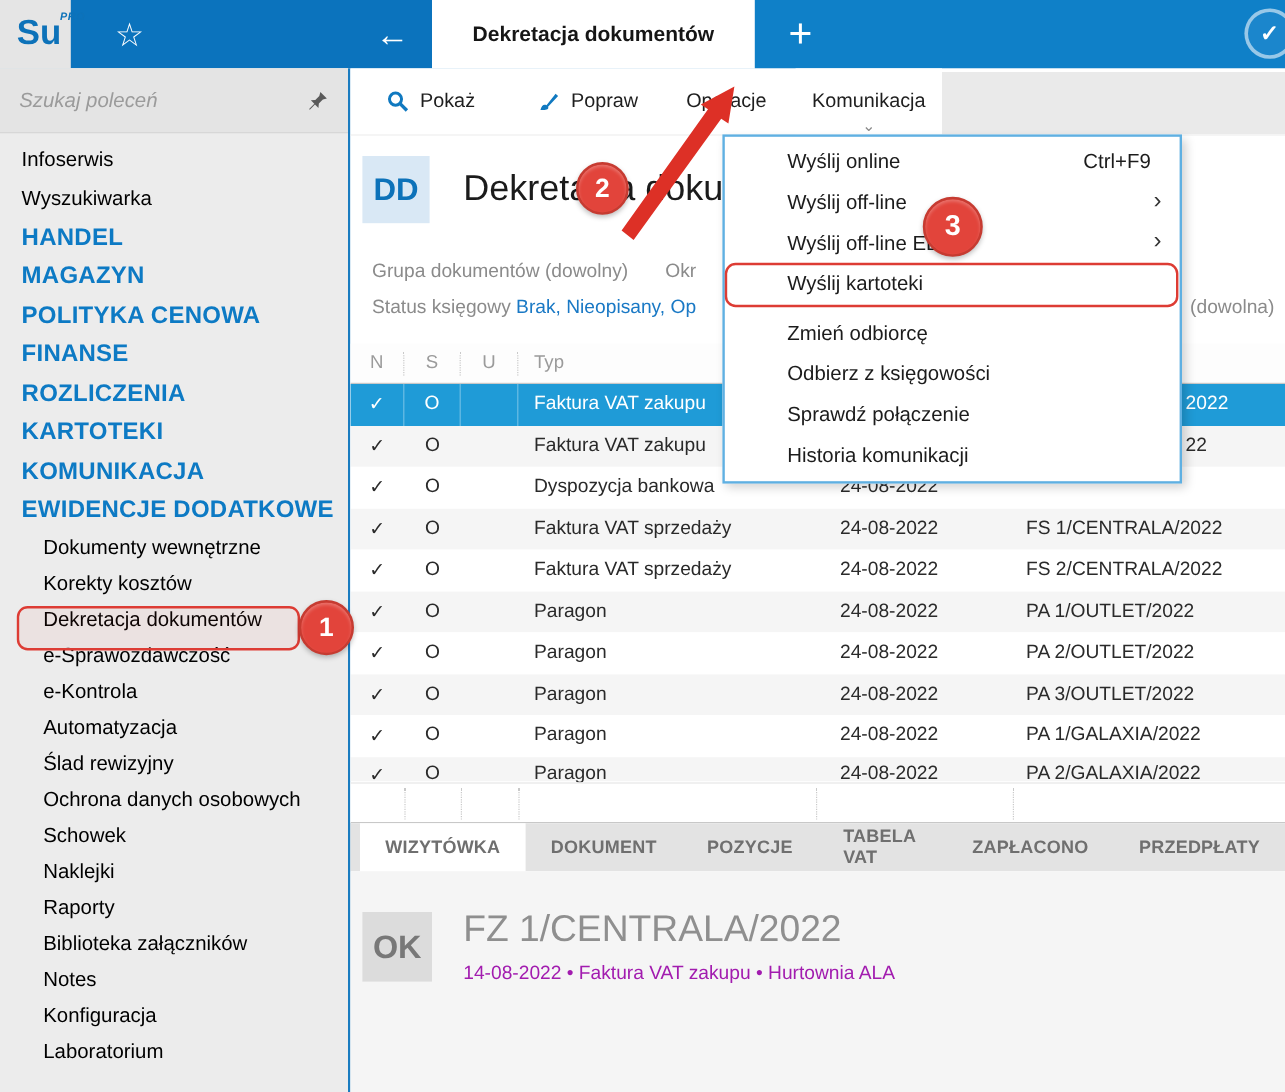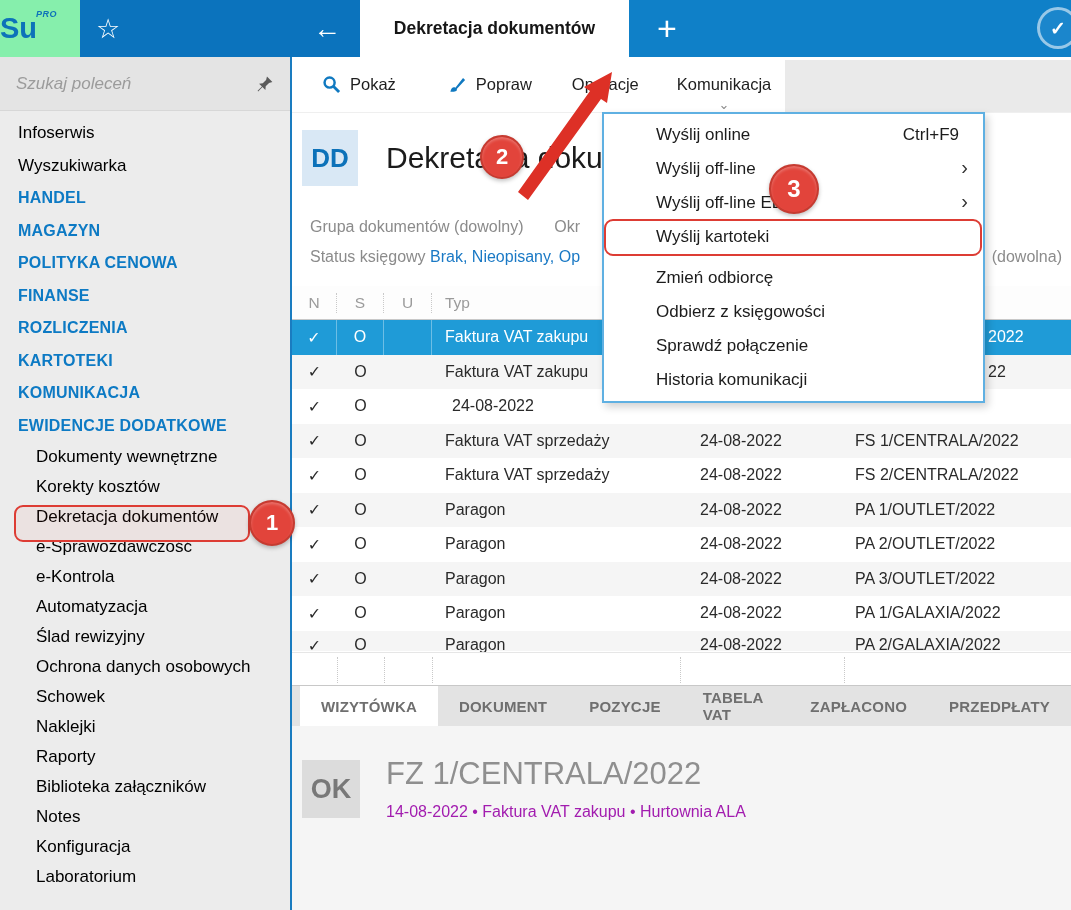--- a/index.html
+++ b/index.html
@@ -5,22 +5,22 @@
   * { margin:0; padding:0; box-sizing:border-box; }
   html,body { background:#fff; }
   #app {
     position:relative; width:1071px; height:910px; overflow:hidden;
     font-family:"Liberation Sans", sans-serif; background:#fff;
     -webkit-font-smoothing:antialiased;
   }
   
   .titlebar { position:absolute; left:0; top:0; width:1071px; height:57px; background:#0b73bd; }
   .titlebar-right { position:absolute; left:629px; top:0; width:442px; height:57px; background:#0f80c8; }
-  .logo-tile { position:absolute; left:0; top:0; width:80px; height:57px; background:#86efac;
-    display:flex; align-items:center; justify-content:flex-start; }
+  .logo-tile { position:absolute; left:0; top:0; width:59px; height:57px; background:#e5e5e5;
+    display:flex; align-items:center; justify-content:flex-end; }
   .logo { position:relative; color:#0d72b9; font-weight:700; font-size:29px; line-height:1; padding-right:8px;}
   .logo sup { position:absolute; top:-4px; right:-12px; font-size:9px; font-weight:700; letter-spacing:.5px;font-style:italic;}
   .star-btn { position:absolute; left:86px; top:0; width:44px; height:57px; display:flex; align-items:center;
     justify-content:center; color:#fff; font-size:27px; }
   .back-btn { position:absolute; left:302px; top:0; width:50px; height:57px; display:flex; align-items:center;
     justify-content:center; color:#fff; font-size:28px; font-weight:300; }
   .top-tab { position:absolute; left:360px; top:0; width:269px; height:57px; background:#fff;
     display:flex; align-items:center; justify-content:center; color:#161616; font-size:17.5px; font-weight:600; }
   .plus-btn { position:absolute; left:640px; top:0; width:54px; height:57px; display:flex; align-items:center;
     justify-content:center; color:#fff; font-size:34px; font-weight:200; }
@@ -29,21 +29,21 @@
     justify-content:center; color:#fff; font-size:19px; font-weight:700; }
   
   .sidebar { position:absolute; left:0; top:57px; width:290px; height:853px; background:#ececec; }
   .search-row { height:54px; background:#e4e4e4; border-bottom:1px solid #d7d7d7; display:flex;
     align-items:center; padding:0 16px 0 16px; }
   .search-placeholder { flex:1; color:#9b9b9b; font-style:italic; font-size:17px; }
   .pin-icon { width:18px; height:18px; }
   .nav { padding-top:6px; }
   .nav-item { height:32.5px; display:flex; align-items:center; padding-left:18px; font-size:17px;
     color:#000000; white-space:nowrap; cursor:default; }
-  .nav-item.category { color:#0d7ac4; font-weight:700; font-size:16px; letter-spacing:.2px; }
+  .nav-item.category { color:#0d7ac4; font-weight:700; font-size:20px; letter-spacing:.2px; }
   .nav-item.sub { height:30px; padding-left:36px; }
   .vdivider { position:absolute; left:290px; top:57px; width:2px; height:853px; background:#1a7cc0; }
   
   .toolbar { position:absolute; left:292px; top:57px; width:779px; height:55px; background:#fff; }
   .toolbar-gray { position:absolute; left:421px; top:3px; width:358px; height:52px; background:#eaeaea; }
   .tb-row { position:absolute; left:16px; top:0; height:55px; display:flex; align-items:center; }
   .tb-btn { display:flex; align-items:center; gap:9px; font-size:16.5px; color:#1e1e1e; padding:0 14px;
     height:55px; position:relative; z-index:2; }
   .tb-btn .ticon { width:19px; height:19px; display:block; }
   .tb-btn.open { background:#fff; }
@@ -319,20 +319,21 @@
           <div class="c-u"></div>
           <div class="c-type">Faktura VAT zakupu</div>
           <div class="c-date"></div>
           <div class="c-num">22</div>
         </div>
 
         <div class="g-row">
           <div class="c-n">✓</div>
           <div class="c-s">O</div>
           <div class="c-u"></div>
+          <div class="c-type">Dyspozycja bankowa</div>
           <div class="c-date">24-08-2022</div>
           <div class="c-num"></div>
         </div>
 
         <div class="g-row zebra">
           <div class="c-n">✓</div>
           <div class="c-s">O</div>
           <div class="c-u"></div>
           <div class="c-type">Faktura VAT sprzedaży</div>
           <div class="c-date">24-08-2022</div>

